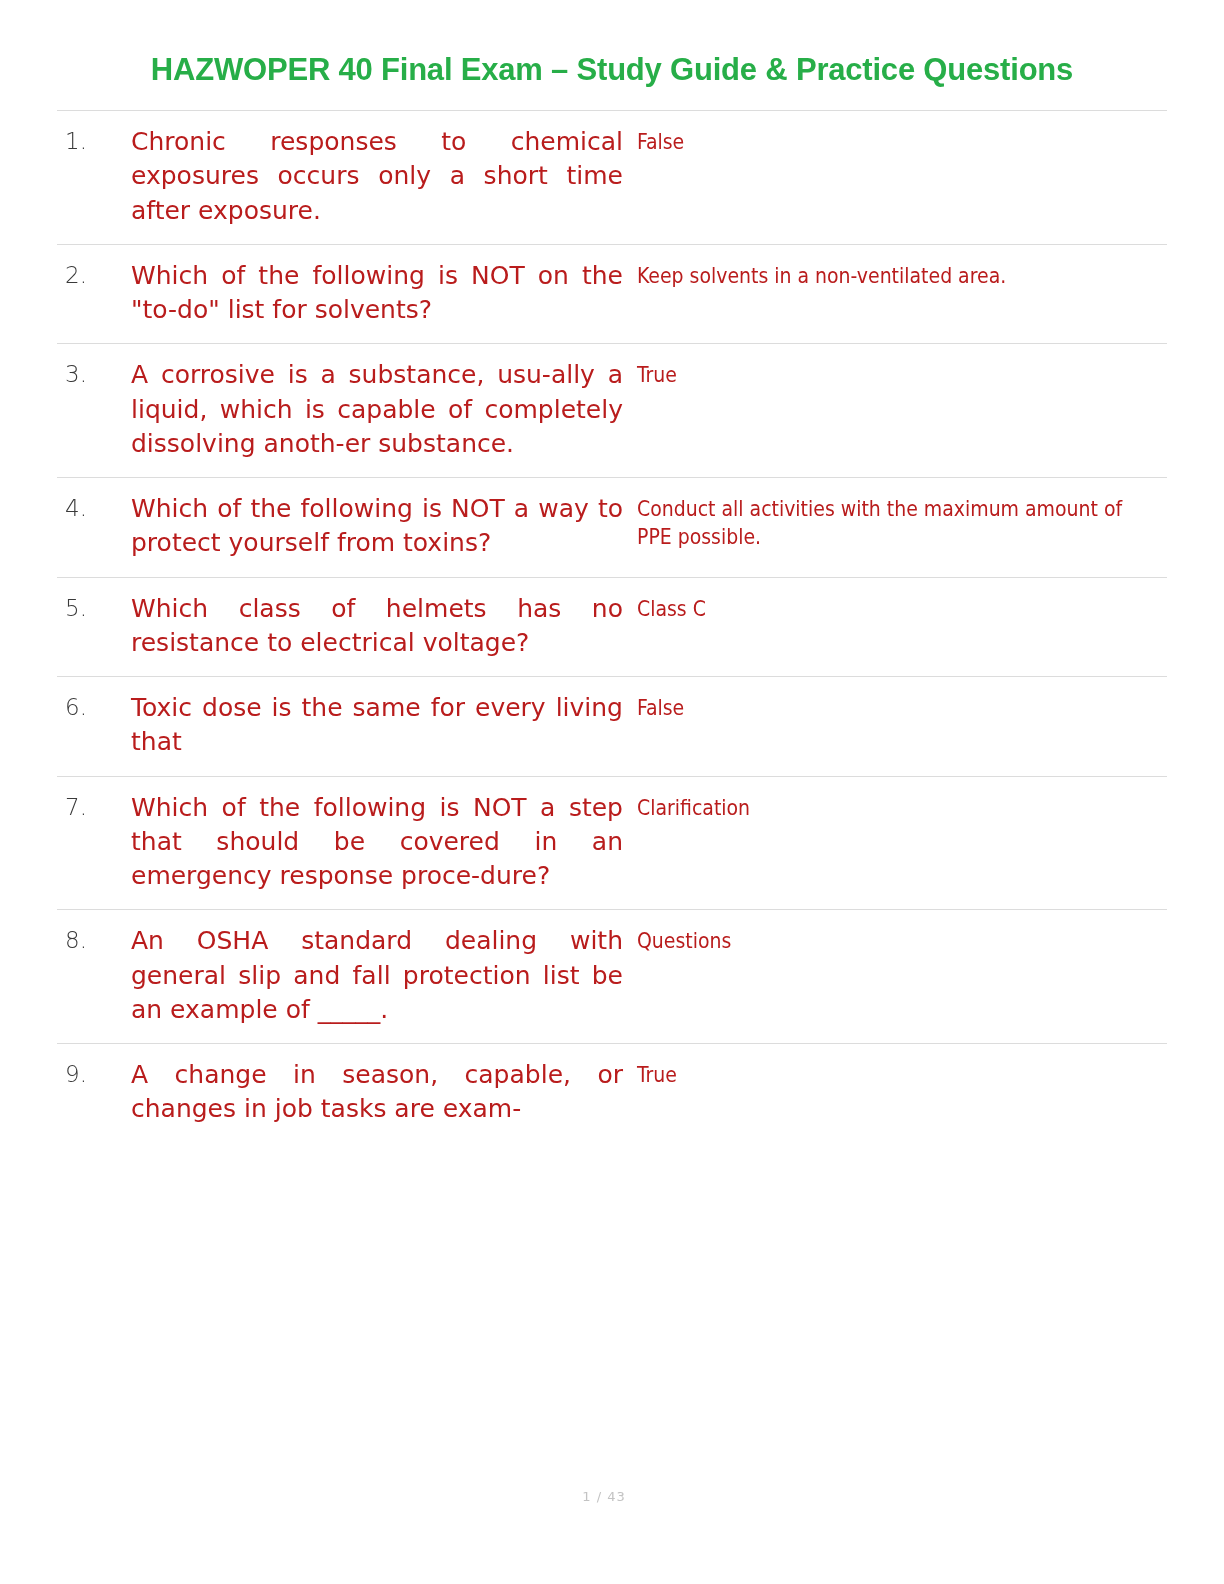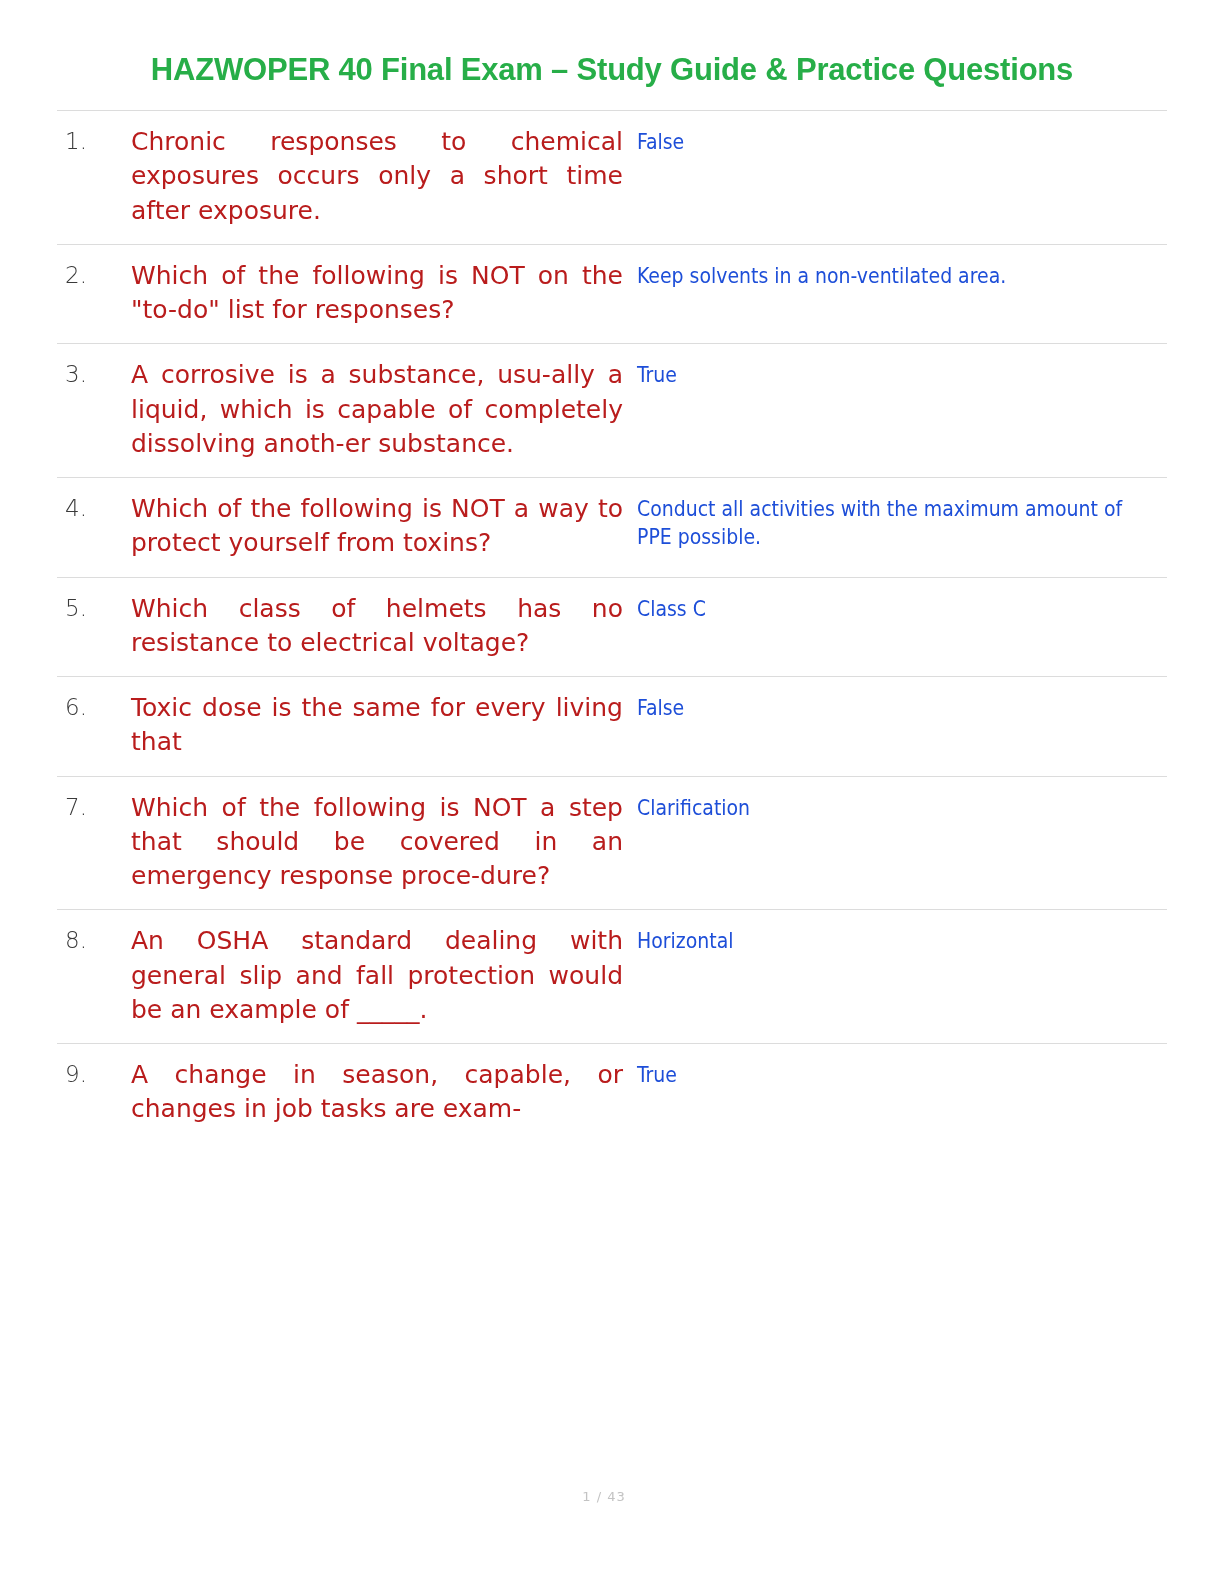--- a/index.html
+++ b/index.html
@@ -61,21 +61,21 @@
     color: #b91c1c;
     text-align: justify;
     hyphens: manual;
   }
   .cell-a {
     vertical-align: top;
     padding: 18px 6px 16px 0;
     font-family: "DejaVu Sans Condensed", "DejaVu Sans", sans-serif;
     font-size: 21px;
     line-height: 1.32;
-    color: #1d4ed8;
+    color: #b91c1c;
     font-stretch: condensed;
   }
   .page-footer {
     position: absolute;
     left: 0;
     right: 16px;
     bottom: 52px;
     text-align: center;
     font-family: "DejaVu Sans", sans-serif;
     font-size: 13px;
@@ -94,21 +94,21 @@
     <tbody>
 
       <tr class="qa-row">
         <td class="cell-num">1.</td>
         <td class="cell-q">Chronic responses to chemical exposures occurs only a short time after exposure.</td>
         <td class="cell-a">False</td>
       </tr>
 
       <tr class="qa-row">
         <td class="cell-num">2.</td>
-        <td class="cell-q">Which of the following is NOT on the "to-do" list for responses?</td>
+        <td class="cell-q">Which of the following is NOT on the "to-do" list for solvents?</td>
         <td class="cell-a">Keep solvents in a non-ventilated area.</td>
       </tr>
 
       <tr class="qa-row">
         <td class="cell-num">3.</td>
         <td class="cell-q">A corrosive is a substance, usu-ally a liquid, which is capable of completely dissolving anoth-er substance.</td>
         <td class="cell-a">True</td>
       </tr>
 
       <tr class="qa-row">
@@ -130,22 +130,22 @@
       </tr>
 
       <tr class="qa-row">
         <td class="cell-num">7.</td>
         <td class="cell-q">Which of the following is NOT a step that should be covered in an emergency response proce-dure?</td>
         <td class="cell-a">Clarification</td>
       </tr>
 
       <tr class="qa-row">
         <td class="cell-num">8.</td>
-        <td class="cell-q">An OSHA standard dealing with general slip and fall protection would be an example of _____.</td>
-        <td class="cell-a">Horizontal</td>
+        <td class="cell-q">An OSHA standard dealing with general slip and fall protection list be an example of _____.</td>
+        <td class="cell-a">Questions</td>
       </tr>
 
       <tr class="qa-row">
         <td class="cell-num">9.</td>
         <td class="cell-q">A change in season, capable, or changes in job tasks are exam-</td>
         <td class="cell-a">True</td>
       </tr>
 
     </tbody>
   </table>

